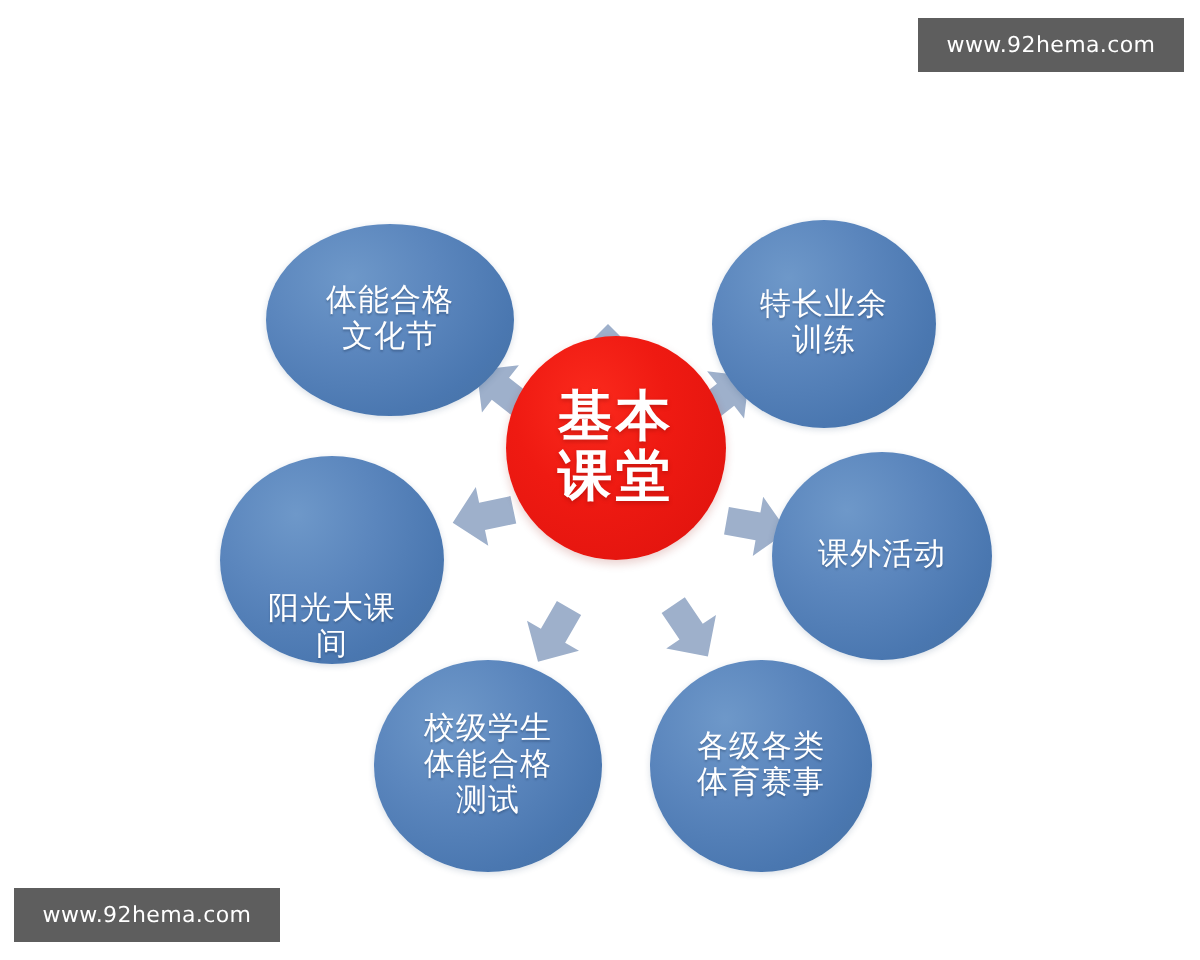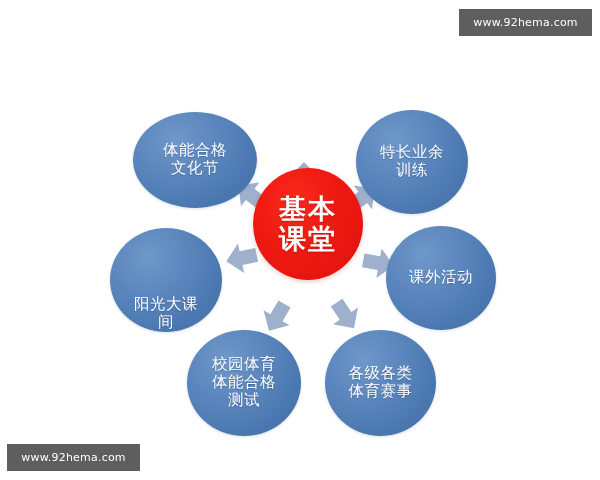--- a/index.html
+++ b/index.html
@@ -157,21 +157,21 @@
     <div class="node satellite" id="sat-2" style="left:386px; top:226px; width:110px; height:104px;">
       <span class="node-label">课外活动</span>
     </div>
 
     <div class="node satellite" id="sat-3" style="left:325px; top:330px; width:111px; height:106px;">
       <span class="node-label">各级各类
 体育赛事</span>
     </div>
 
     <div class="node satellite" id="sat-4" style="left:187px; top:330px; width:114px; height:106px;">
-      <span class="node-label">校园体育
+      <span class="node-label">校级学生
 体能合格
 测试</span>
     </div>
 
     <div class="node satellite" id="sat-5" style="left:110px; top:228px; width:112px; height:104px;align-items:flex-end;">
       <span class="node-label">阳光大课
 间</span>
     </div>
 
     <div class="node satellite" id="sat-6" style="left:133px; top:112px; width:124px; height:96px;">

